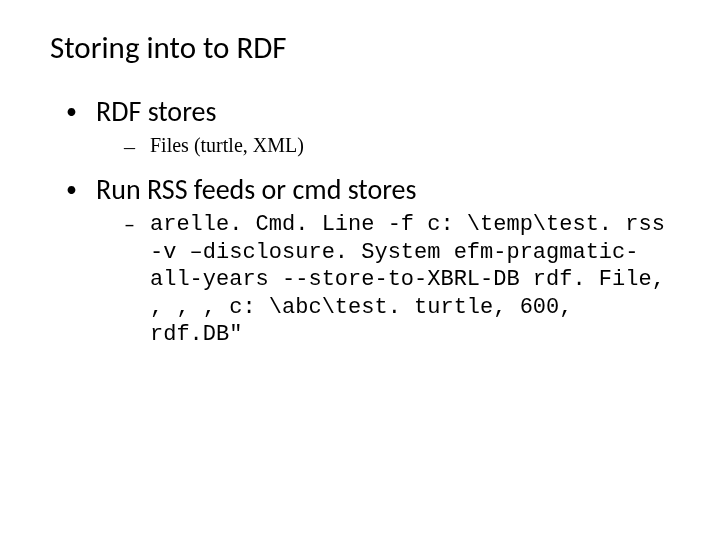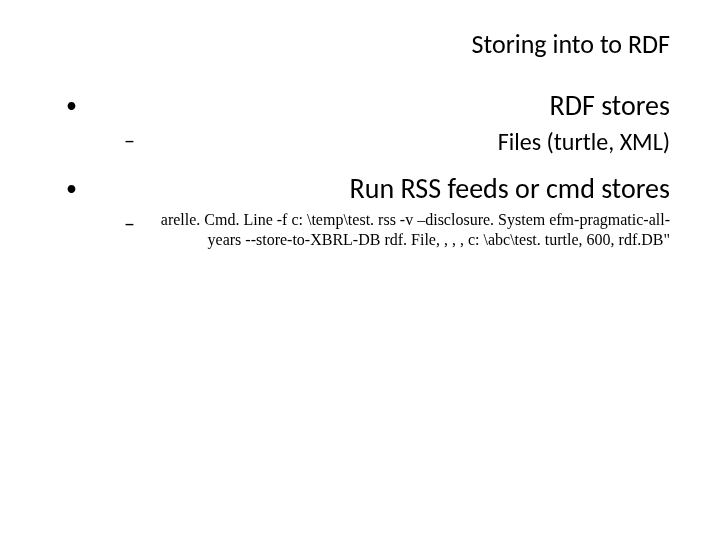--- a/index.html
+++ b/index.html
@@ -11,67 +11,67 @@
     font-family: Calibri, "Segoe UI", Arial, sans-serif;
     color: #000;
   }
   .slide {
     width: 720px;
     height: 540px;
     box-sizing: border-box;
     padding: 28px 50px 30px 50px;
   }
   .title {
-    font-size: 26px;
-    text-align: right;
+    font-size: 31px;
+    text-align: left;
     margin: 0 0 28px 0;
     font-weight: 400;
   }
   ul.level1 {
     list-style: none;
     margin: 0;
     padding: 0 0 0 10px;
   }
   ul.level1 > li {
     position: relative;
     padding-left: 36px;
     font-size: 28px;
     margin-bottom: 8px;
-    text-align: right;
   }
   ul.level1 > li::before {
     content: "•";
     position: absolute;
     left: 6px;
     top: 0;
     font-size: 22px;
     line-height: 36px;
   }
   ul.level2 {
     list-style: none;
     margin: 4px 0 14px 0;
     padding: 0 0 0 26px;
   }
   ul.level2 > li {
     position: relative;
     padding-left: 28px;
-    font-size: 24px;
+    font-size: 20px;
     line-height: 1.25;
     margin-bottom: 2px;
+    font-family: Liberation Serif, serif;
   }
   ul.level2 > li::before {
     content: "–";
     position: absolute;
     left: 2px;
     top: 0;
     font-size: 22px;
   }
   ul.level2.code > li {
-    font-family: Liberation Serif, serif;
-    font-size: 16px;
+    font-family: Liberation Mono, monospace;
+    font-size: 22px;
     line-height: 1.25;
   }
   ul.level2.code > li::before {
     font-family: Calibri, Arial, sans-serif;
   }
   .italic { }
 </style>
 </head>
 <body>
 

